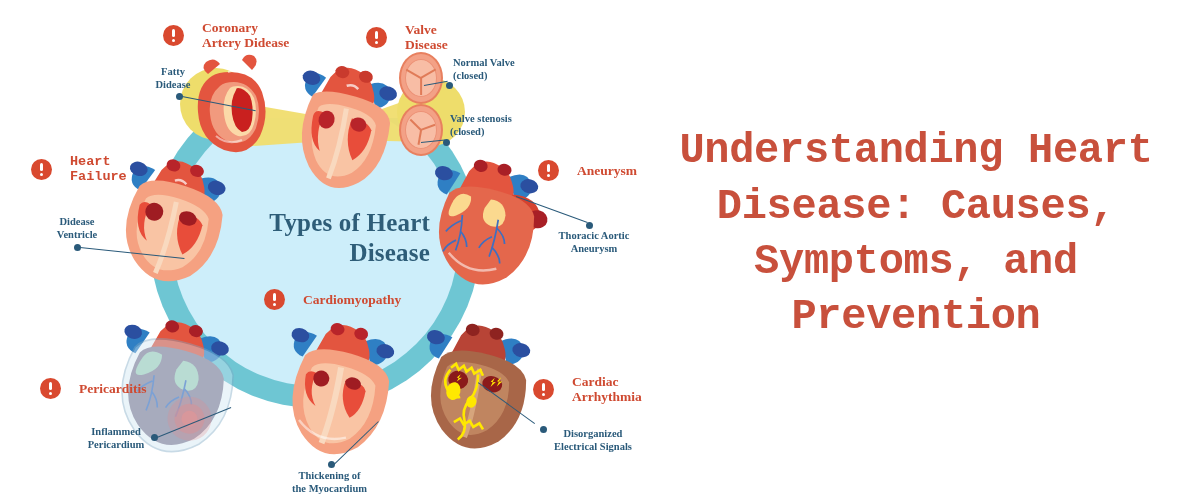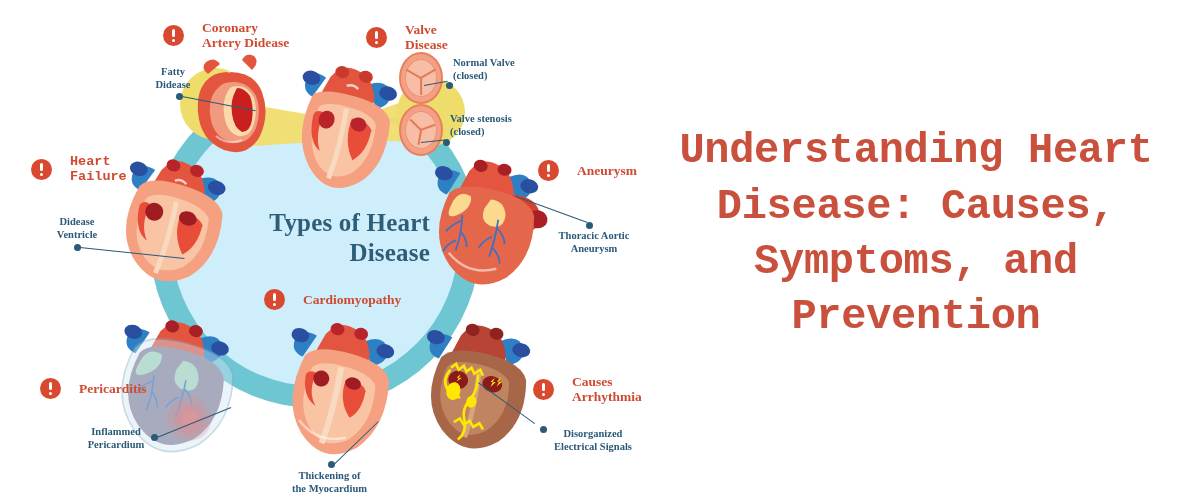--- a/index.html
+++ b/index.html
@@ -331,21 +331,21 @@
       <span class="tx">Cardiomyopathy</span>
     </div>
 
     <div class="chip" style="left:40px;top:378px;">
       <span class="ic"></span>
       <span class="tx">Pericarditis</span>
     </div>
 
     <div class="chip" style="left:533px;top:374px;">
       <span class="ic"></span>
-      <span class="tx">Causes
+      <span class="tx">Cardiac
 Arrhythmia</span>
     </div>
 
   </div>
 
   <h1 id="title">Understanding Heart Disease: Causes, Symptoms, and Prevention</h1>
 
 </div>
 
 </body></html>

